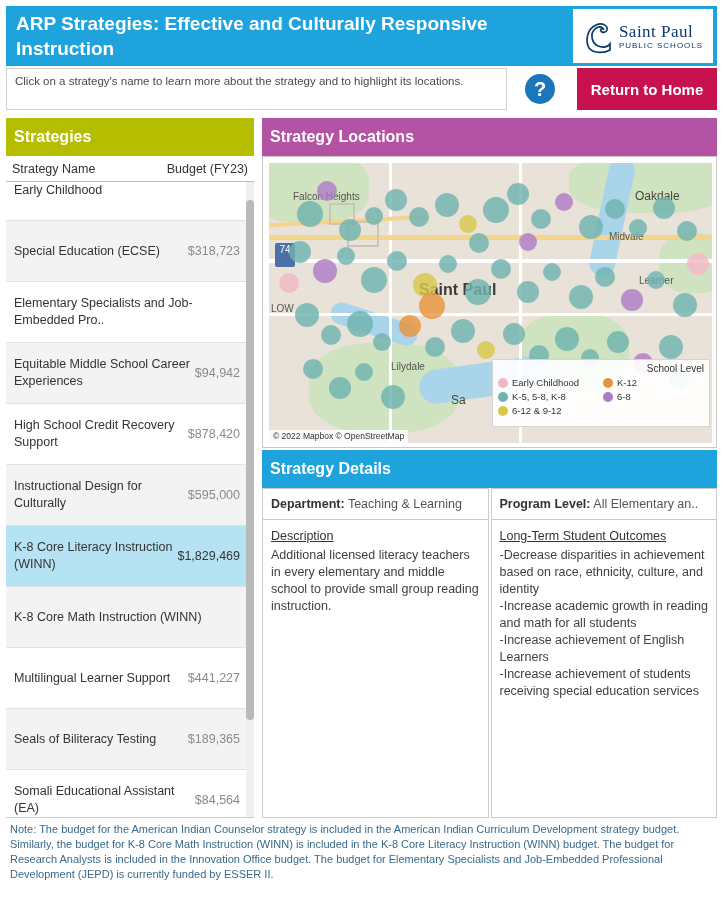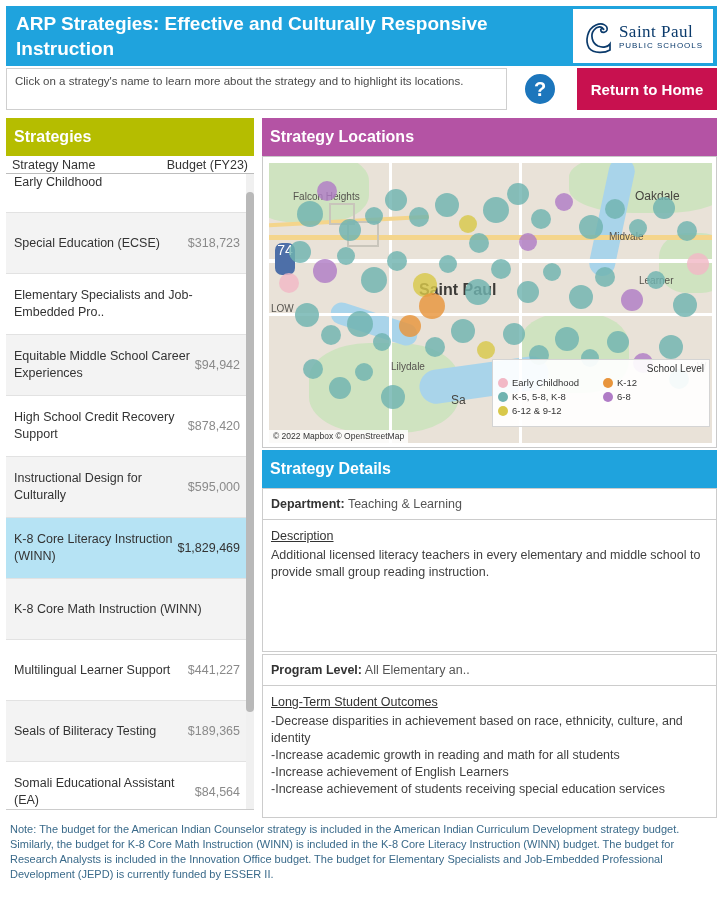--- a/index.html
+++ b/index.html
@@ -120,21 +120,21 @@
     height: 38px;
     display: flex;
     align-items: center;
     padding-left: 8px;
     color: #ffffff;
     font-size: 16px;
     font-weight: bold;
   }
   .strategies-title { background: #b5bd00; }
   .table-head {
-    height: 18px;
+    height: 26px;
     background: #ffffff;
     border-bottom: 1px solid #bdbdbd;
     display: flex;
     align-items: center;
     font-size: 12.5px;
     color: #333333;
     padding: 0 6px;
   }
   .th-name { flex: 1; }
   .th-budget { text-align: right; }
@@ -251,21 +251,20 @@
     position: absolute;
     left: 262px; top: 450px;
     width: 455px; height: 368px;
   }
   .details-title { background: #1fa3dd; }
   .details-body {
     position: relative;
     width: 455px; height: 330px;
     display: flex;
     gap: 2px;
-    flex-direction: column;
   }
   .det-col {
     flex: 1 1 50%;
     border: 1px solid #cccccc;
     background: #ffffff;
     display: flex;
     flex-direction: column;
   }
   .det-field {
     padding: 8px 8px;
@@ -400,21 +399,21 @@
         <div class="water" style="left:60px; top:150px; width:90px; height:22px; border-radius:12px; transform:rotate(18deg);"></div>
         <div class="road" style="left:0; top:96px; width:443px; height:4px;"></div>
         <div class="road" style="left:0; top:150px; width:443px; height:3px;"></div>
         <div class="road" style="left:120px; top:0; width:3px; height:280px;"></div>
         <div class="road" style="left:250px; top:0; width:3px; height:280px;"></div>
         <div class="road-y" style="left:0; top:72px; width:443px; height:5px;"></div>
         <div class="road-y" style="left:0; top:56px; width:160px; height:4px; transform:rotate(-3deg);"></div>
         <div class="road" style="left:60px; top:40px; width:26px; height:22px; border:2px solid #c9c5bb; background:transparent;"></div>
         <div class="road" style="left:78px; top:58px; width:32px; height:26px; border:2px solid #c9c5bb; background:transparent;"></div>
 
-        <div style="position:absolute; left:6px; top:80px; width:20px; height:32px; background:#4d6fa8; border-radius:7px; color:#fff; font-size:14px; text-align:center; line-height:14px;">74</div>
+        <div style="position:absolute; left:6px; top:80px; width:20px; height:24px; background:#4d6fa8; border-radius:2px; color:#fff; font-size:10px; text-align:center; line-height:14px;">74</div>
 
         <div id="map-labels">
             <div class="maplabel" style="left: 24px; top: 28px;">Falcon Heights</div>
             <div class="maplabel mid" style="left: 366px; top: 26px;">Oakdale</div>
             <div class="maplabel" style="left: 340px; top: 68px;">Midvale</div>
             <div class="maplabel big" style="left: 150px; top: 118px;">Saint Paul</div>
             <div class="maplabel" style="left: 370px; top: 112px;">Learner</div>
             <div class="maplabel" style="left: 2px; top: 140px;">LOW</div>
             <div class="maplabel" style="left: 122px; top: 198px;">Lilydale</div>
             <div class="maplabel mid" style="left: 182px; top: 230px;">Sa</div>

